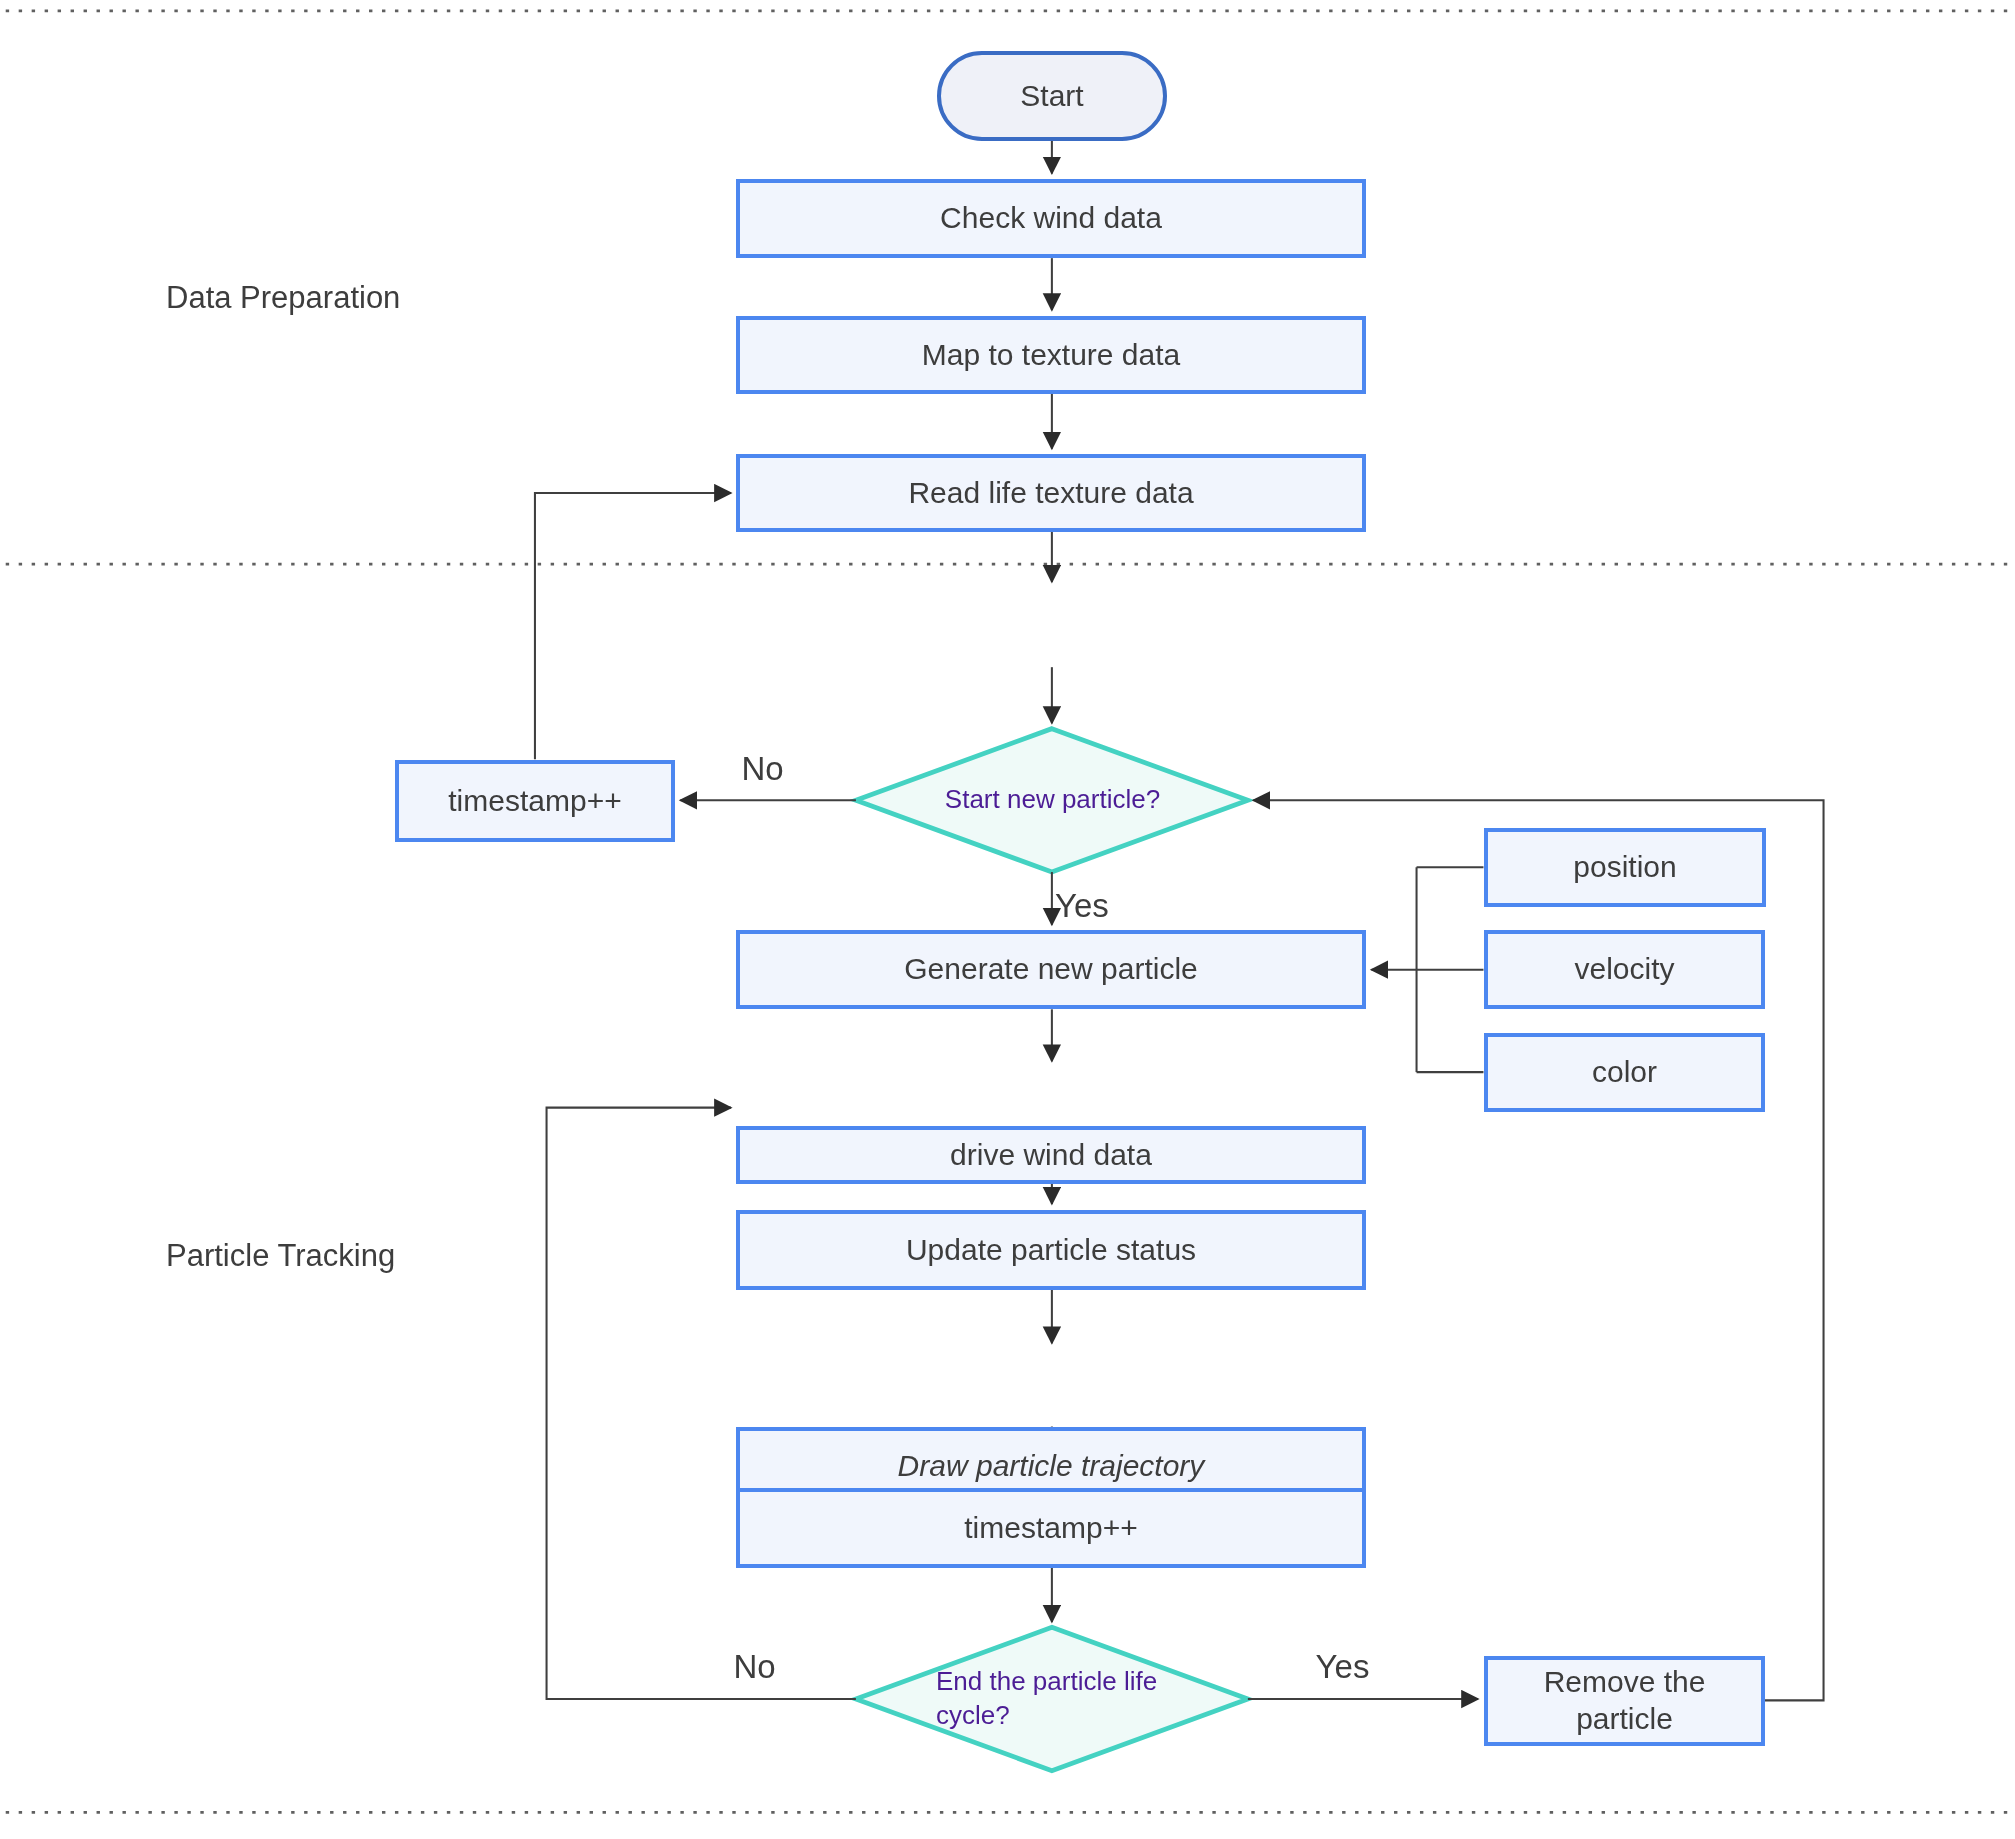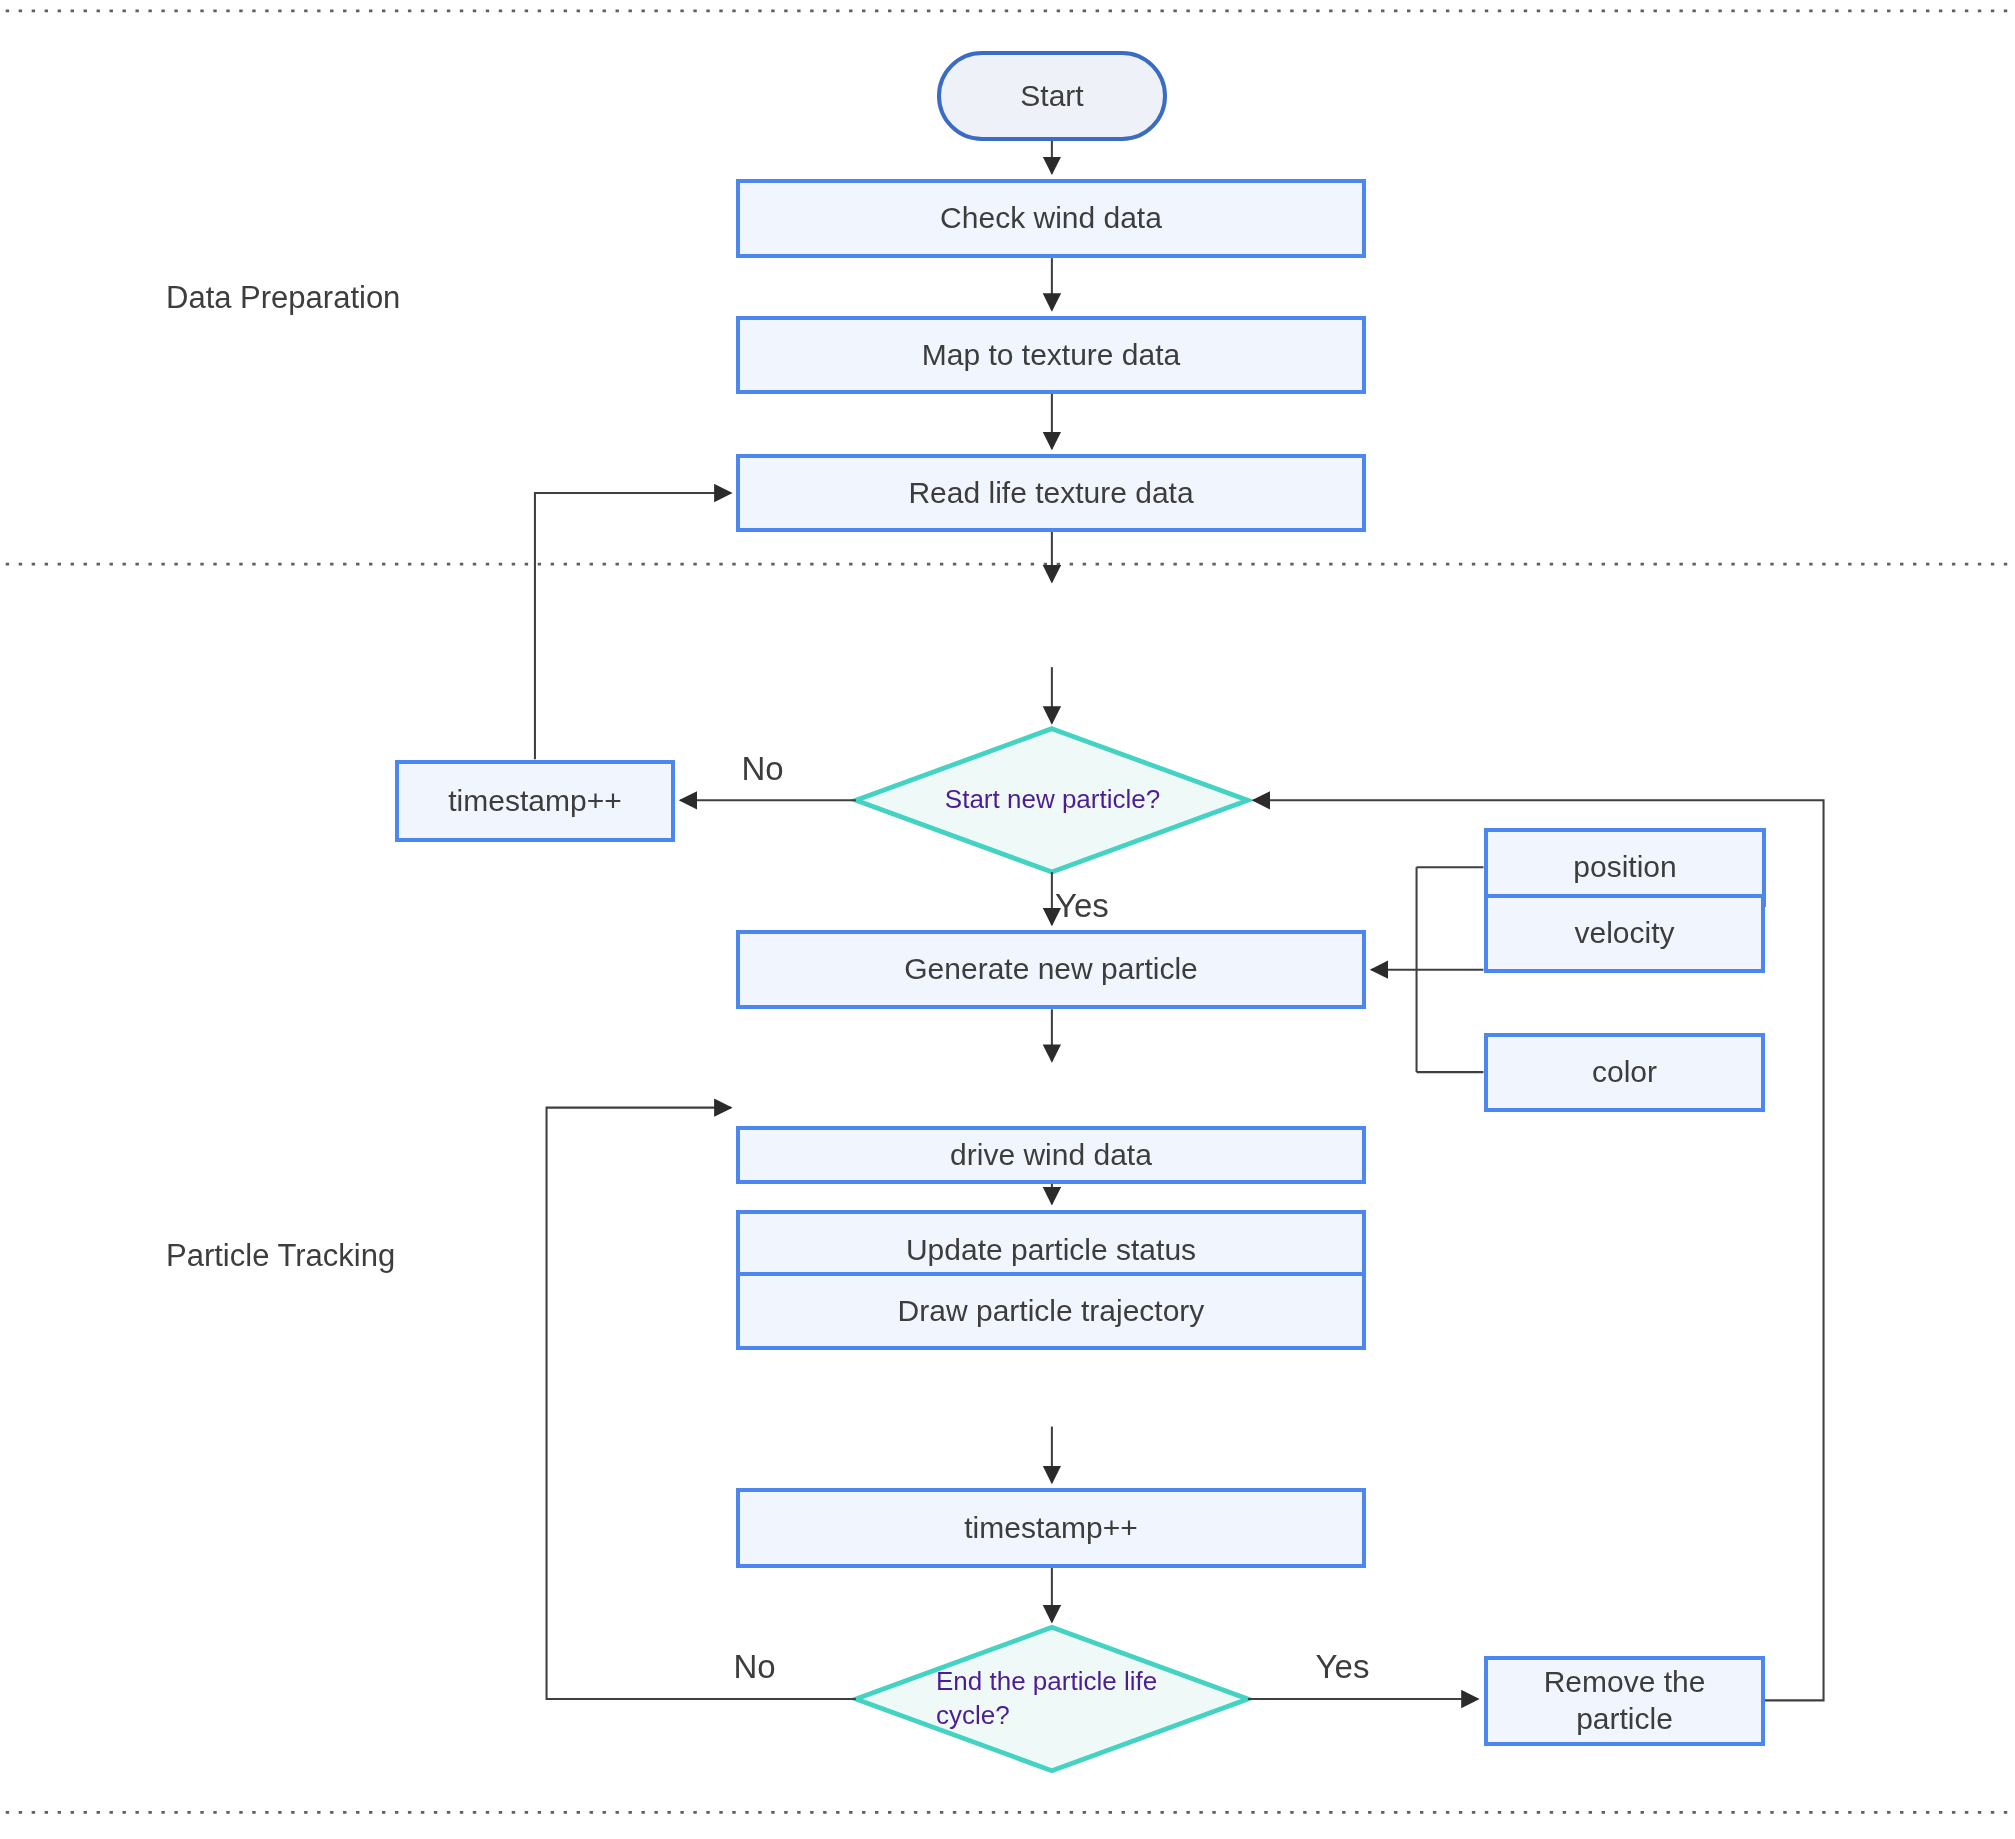--- a/index.html
+++ b/index.html
@@ -117,31 +117,31 @@
   </div>
   <div class="node" style="left:736px;top:930px;width:630px;height:79px;">
     <span>Generate new particle</span>
   </div>
   <div class="node" style="left:736px;top:1126px;width:630px;height:58px;">
     <span>drive wind data</span>
   </div>
   <div class="node" style="left:736px;top:1210px;width:630px;height:80px;">
     <span>Update particle status</span>
   </div>
-  <div class="node" style="left:736px;top:1272px;width:630px;height:78px;">
+  <div class="node" style="left:736px;top:1427px;width:630px;height:78px;font-style:italic;">
     <span>Draw particle trajectory</span>
   </div>
   <div class="node" style="left:736px;top:1488px;width:630px;height:80px;">
     <span>timestamp++</span>
   </div>
 
   <div class="node" style="left:1484px;top:828px;width:282px;height:79px;">
     <span>position</span>
   </div>
-  <div class="node" style="left:1484px;top:894px;width:281px;height:79px;">
+  <div class="node" style="left:1484px;top:930px;width:281px;height:79px;">
     <span>velocity</span>
   </div>
   <div class="node" style="left:1484px;top:1033px;width:281px;height:79px;">
     <span>color</span>
   </div>
   <div class="node wrap-narrow" style="left:1484px;top:1656px;width:281px;height:90px;">
     <span style="max-width:191px;">Remove the particle</span>
   </div>
 
   <div class="diamond-label" style="left:943px;top:742px;width:219px;height:116px;">Start new particle?</div>

